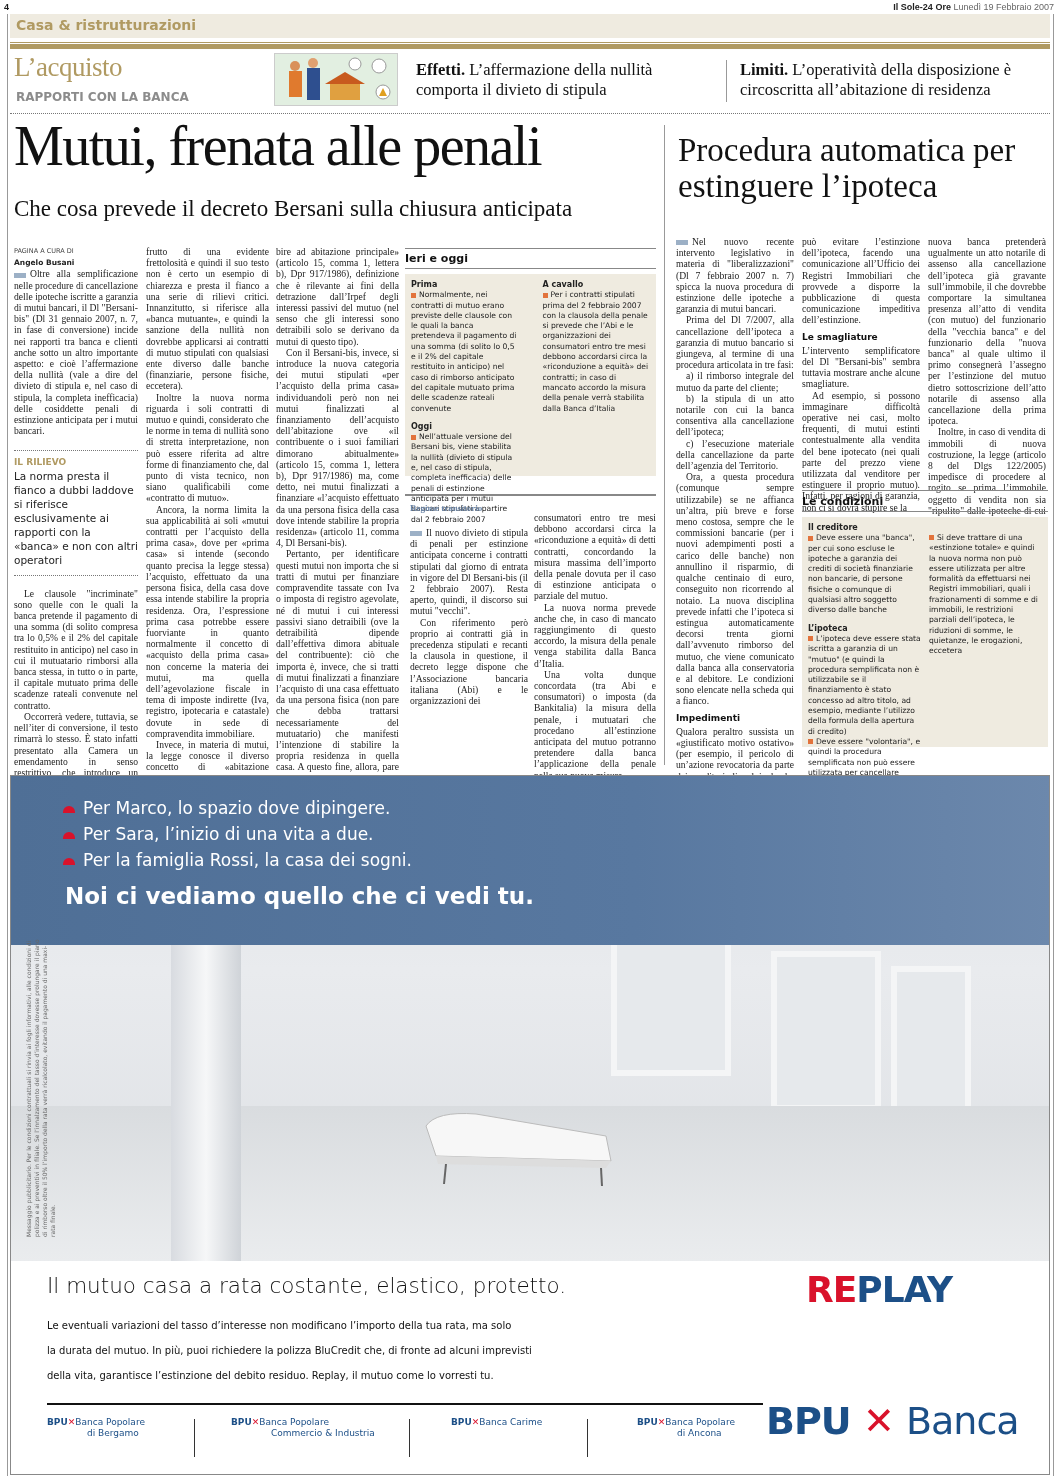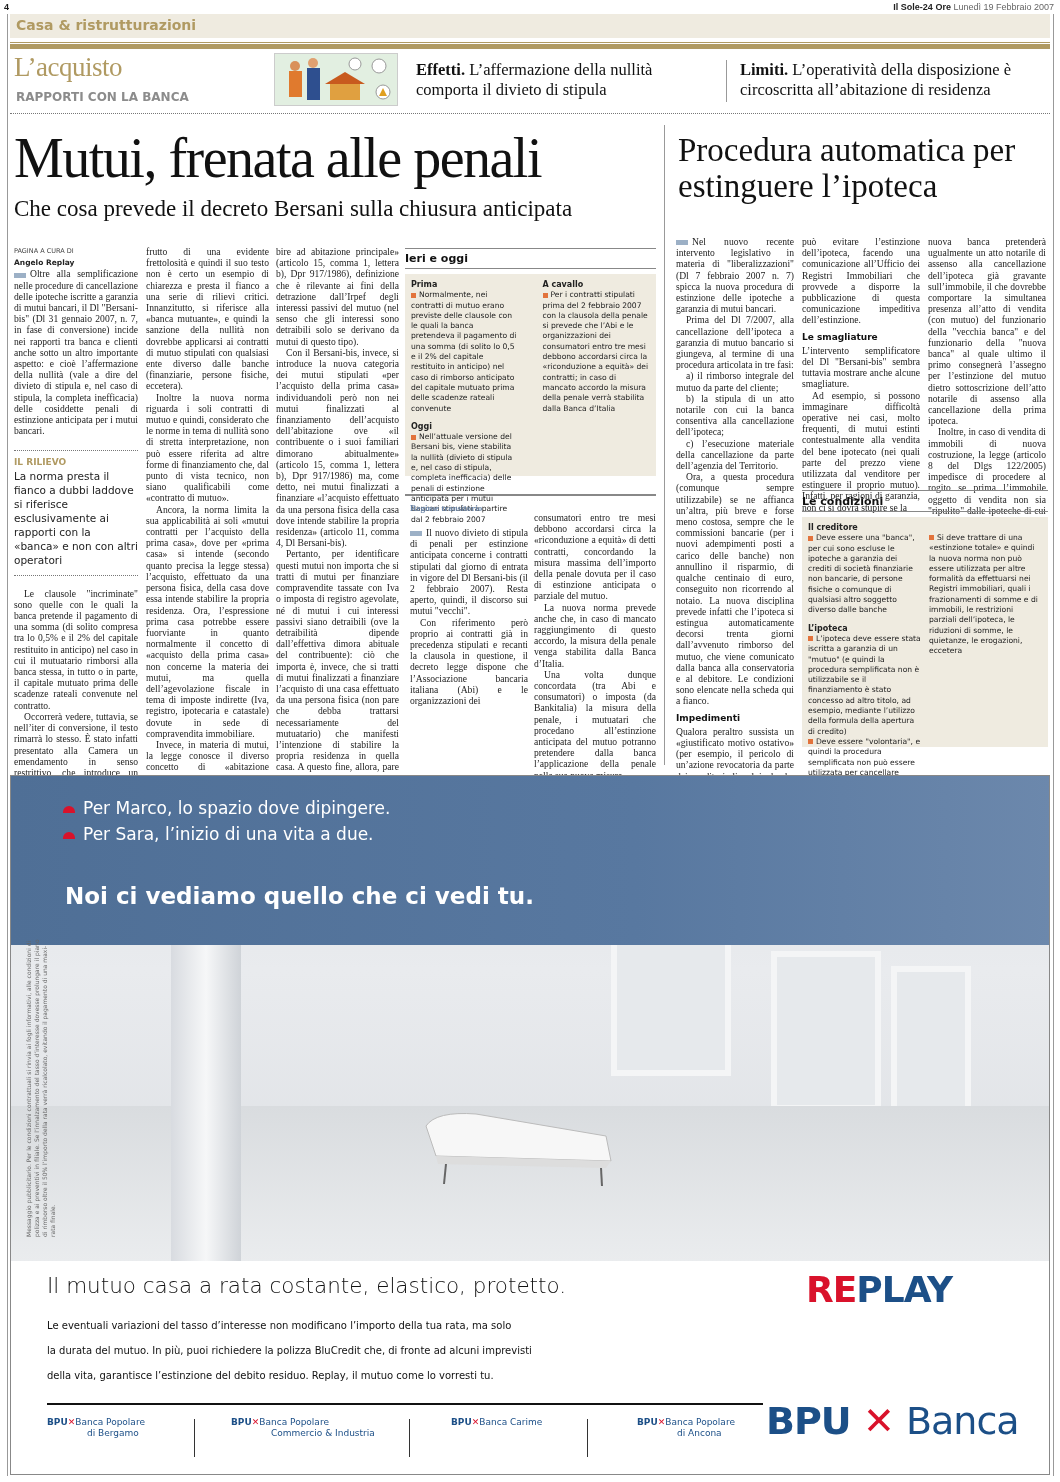--- a/index.html
+++ b/index.html
@@ -17,21 +17,21 @@
   .gold-rule{left:10px;top:44px;width:1040px;height:5px;background:#b09a62}
   .thin-rule{left:10px;top:42px;width:1040px;height:1px;background:#b09a62}
   .kicker-title{left:14px;top:52px;font-family:Liberation Serif, serif;font-size:27px;color:#b09a62;font-weight:300;letter-spacing:-0.5px}
   .kicker-sub{left:16px;top:90px;font-family:"DejaVu Sans",sans-serif;font-weight:bold;font-size:12px;color:#8c8c8c}
   .illus{left:274px;top:53px;width:124px;height:53px;background:#dfeee0;overflow:hidden;border:1px solid #ccc}
   .teaser{font-family:"Liberation Serif",serif;font-size:16.5px;line-height:20px;color:#111}
   .teaser b{font-weight:bold}
   .teaser-sep{left:726px;top:60px;width:1px;height:42px;background:#999}
   .dotted-rule{left:10px;top:113px;width:1040px;border-top:1px dotted #777}
   
-  .h1{left:14px;top:128px;font-family:"Liberation Serif",serif;font-size:56px;line-height:60px;color:#111;letter-spacing:-1.5px}
+  .h1{left:14px;top:116px;font-family:"Liberation Serif",serif;font-size:56px;line-height:60px;color:#111;letter-spacing:-1.5px}
   .h1-sub{left:14px;top:196px;font-family:"Liberation Serif",serif;font-size:23px;color:#111}
   .h2{left:678px;top:132px;font-family:"Liberation Serif",serif;font-size:33px;line-height:36px;color:#111}
   .col-sep{width:1px;background:#999}
   
   .col{font-family:"Liberation Serif",serif;font-size:9.6px;line-height:11.2px;color:#222;text-align:justify;hyphens:auto}
   .col p{text-indent:10px}
   .col p.noind{text-indent:0}
   .lead-sq{display:inline-block;width:12px;height:5px;background:#9cb0c6;margin-right:4px;vertical-align:middle}
   .byline-label{font-family:"DejaVu Sans",sans-serif;font-size:6.5px;color:#444}
   .byline-name{font-family:"DejaVu Sans",sans-serif;font-size:7.5px;font-weight:bold;color:#222}
@@ -112,21 +112,21 @@
 <div class="abs teaser" style="left:740px;top:60px;width:305px;"><b>Limiti.</b> <span>L’operatività della disposizione è circoscritta all’abitazione di residenza</span></div>
 <div class="abs dotted-rule"></div>
 
 <div class="abs h1">Mutui, frenata alle penali</div>
 <div class="abs h1-sub">Che cosa prevede il decreto Bersani sulla chiusura anticipata</div>
 <div class="abs h2" style="width:360px">Procedura automatica per estinguere l’ipoteca</div>
 <div class="abs col-sep" style="left:664px;top:125px;height:640px"></div>
 
 <div class="abs col" style="left:14px;top:246px;width:124px">
   <div class="byline-label">PAGINA A CURA DI</div>
-  <div class="byline-name">Angelo Replay</div>
+  <div class="byline-name">Angelo Busani</div>
   <p class="noind"><span class="lead-sq"></span><span>Oltre alla semplificazione nelle procedure di cancellazione delle ipoteche iscritte a garanzia di mutui bancari, il Dl "Bersani-bis" (Dl 31 gennaio 2007, n. 7, in fase di conversione) incide nei rapporti tra banca e clienti anche sotto un altro importante aspetto: e cioè l’affermazione della nullità (vale a dire del divieto di stipula e, nel caso di stipula, la completa inefficacia) delle cosiddette penali di estinzione anticipata per i mutui bancari.</span></p>
   <div class="dot-sep" style="margin:14px 0 6px"></div>
   <div class="rilievo-head">IL RILIEVO</div>
   <div class="rilievo-text" style="text-align:left">La norma presta il fianco a dubbi laddove si riferisce esclusivamente ai rapporti con la «banca» e non con altri operatori</div>
   <div class="dot-sep" style="margin:8px 0 12px"></div>
   <p>Le clausole "incriminate" sono quelle con le quali la banca pretende il pagamento di una somma (di solito compresa tra lo 0,5% e il 2% del capitale restituito in anticipo) nel caso in cui il mutuatario rimborsi alla banca stessa, in tutto o in parte, il capitale mutuato prima delle scadenze rateali convenute nel contratto.</p>
   <p>Occorrerà vedere, tuttavia, se nell’iter di conversione, il testo rimarrà lo stesso. È stato infatti presentato alla Camera un emendamento in senso restrittivo, che introduce un doppio binario con la cancellazione della penale per estinzione anticipata per i soli mutui contratti a tasso variabile.</p>
   <p>Tornando invece alla norma in vigore, la sua stesura è</p>
 </div>
 
@@ -222,20 +222,21 @@
     <svg class="ad-sofa" viewBox="0 0 200 80">
       <path d="M10 20 Q20 5 60 8 L190 30 L195 55 L20 50 Z" fill="#f7f7f7" stroke="#bbb"></path>
       <path d="M20 50 L195 55 L190 62 L22 58 Z" fill="#ddd"></path>
       <line x1="30" y1="58" x2="28" y2="78" stroke="#666" stroke-width="2"></line>
       <line x1="185" y1="62" x2="186" y2="80" stroke="#666" stroke-width="2"></line>
     </svg>
   </div>
   <div class="ad-banner">
     <div class="ad-line" style="top:22px"><span class="rb"></span><span>Per Marco, lo spazio dove dipingere.</span></div>
     <div class="ad-line" style="top:48px"><span class="rb"></span><span>Per Sara, l’inizio di una vita a due.</span></div>
+    <div class="ad-line" style="top:74px"><span class="rb"></span><span>Per la famiglia Rossi, la casa dei sogni.</span></div>
     <div class="ad-slogan">Noi ci vediamo quello che ci vedi tu.</div>
   </div>
   <div class="ad-disclaimer">
       <div>Messaggio pubblicitario. Per le condizioni contrattuali si rinvia ai fogli informativi, alle condizioni di polizza e ai preventivi in filiale. Se l’innalzamento del tasso d’interesse dovesse prolungare il piano di rimborso oltre il 50% l’importo della rata verrà ricalcolato, evitando il pagamento di una maxi-rata finale.</div>
     </div>
   <div class="ad-lower">
     <div class="ad-head">Il mutuo casa a rata costante, elastico, protetto.</div>
     <div class="ad-body">
       <div>Le eventuali variazioni del tasso d’interesse non modificano l’importo della tua rata, ma solo</div>
       <div>la durata del mutuo. In più, puoi richiedere la polizza BluCredit che, di fronte ad alcuni imprevisti</div>

